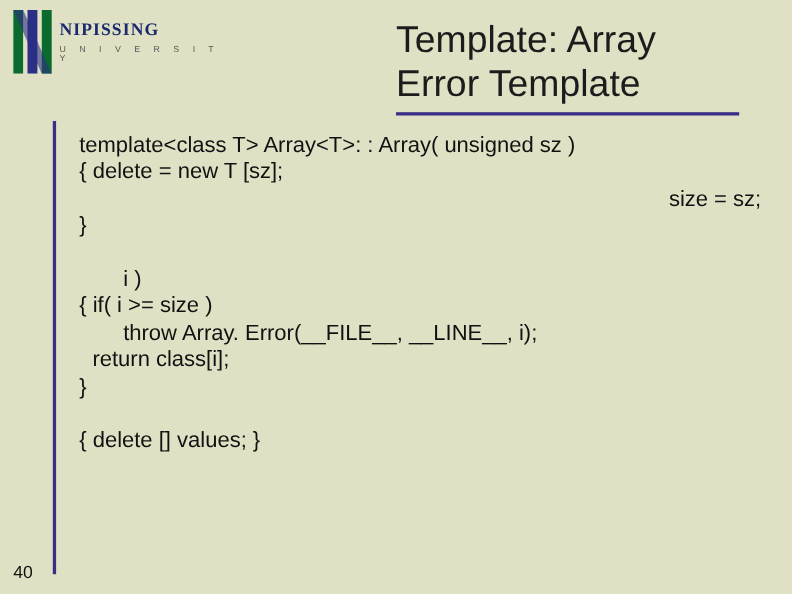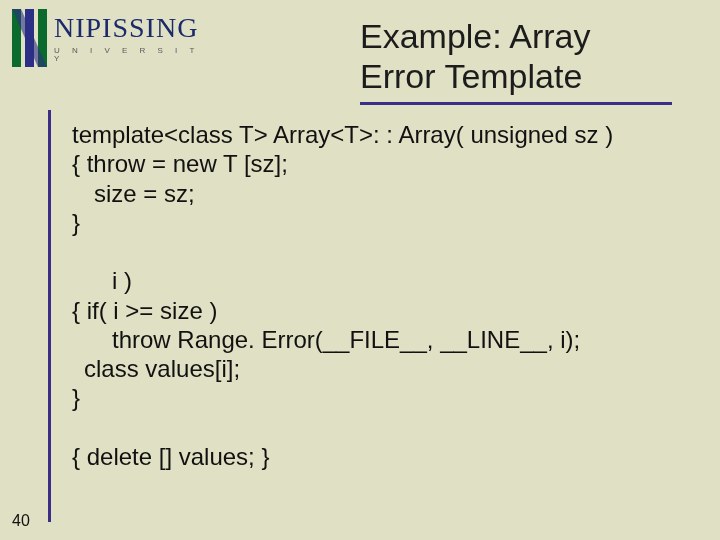--- a/index.html
+++ b/index.html
@@ -28,24 +28,24 @@
     margin-right: 6px;
   }
   .logo-mark svg { display:block; }
   .logo-text {
     display: flex;
     flex-direction: column;
     line-height: 1;
   }
   .logo-name {
     font-family: "Times New Roman", Times, serif;
-    font-size: 28px;
+    font-size: 16px;
     letter-spacing: 1px;
     color: #1a2a6c;
-    font-weight: 400;
+    font-weight: 700;
   }
   .logo-sub {
     font-size: 8px;
     letter-spacing: 5px;
     color: #5a5a5a;
     margin-top: 5px;
   }
   .title {
     position: absolute;
     top: 16px;
@@ -70,26 +70,26 @@
     left: 48px;
     width: 3px;
     height: 412px;
     background: #3b2e87;
   }
   .body {
     position: absolute;
     top: 120px;
     left: 72px;
     width: 620px;
-    font-size: 24px;
+    font-size: 20px;
     line-height: 1.22;
     color: #111;
     font-family: Arial, Helvetica, sans-serif;
   }
-  .body .ind1 { padding-left: 22px; display:block; }
+  .body .ind1 { padding-left: 22px; display:block;text-align:right; }
   .body .ind2 { padding-left: 40px; display:block; }
   .body .ind3 { padding-left: 12px; display:block; }
   .page-num {
     position: absolute;
     bottom: 10px;
     left: 12px;
     font-size: 16px;
     color: #111;
   }
 </style>
@@ -105,35 +105,35 @@
       <polygon points="0,0 9,0 35,58 26,58" fill="#2b2f86" opacity="0.6"></polygon>
     </svg>
   </div>
   <div class="logo-text">
     <span class="logo-name">NIPISSING</span>
     <span class="logo-sub">U N I V E R S I T Y</span>
   </div>
 </div>
 
 <div class="title">
-  <span>Example: Array</span><br>
+  <span>Template: Array</span><br>
   <span>Error Template</span>
 </div>
 <div class="title-underline"></div>
 
 <div class="side-rule"></div>
 
 <div class="body">
   <span>template&lt;class T&gt; Array&lt;T&gt;: : Array( unsigned sz )</span><br>
-  <span>{  throw = new T [sz];</span><br>
+  <span>{  delete = new T [sz];</span><br>
   <span class="ind1">size = sz;</span>
   <span>}</span><br>
   <br>
   <span class="ind2">i )</span>
   <span>{  if( i &gt;= size )</span><br>
-  <span class="ind2">throw Range. Error(__FILE__, __LINE__, i);</span>
-  <span class="ind3">class values[i];</span>
+  <span class="ind2">throw Array. Error(__FILE__, __LINE__, i);</span>
+  <span class="ind3">return class[i];</span>
   <span>}</span><br>
   <br>
   <span>{  delete [] values; }</span>
 </div>
 
 <div class="page-num">40</div>
 
 </body></html>

